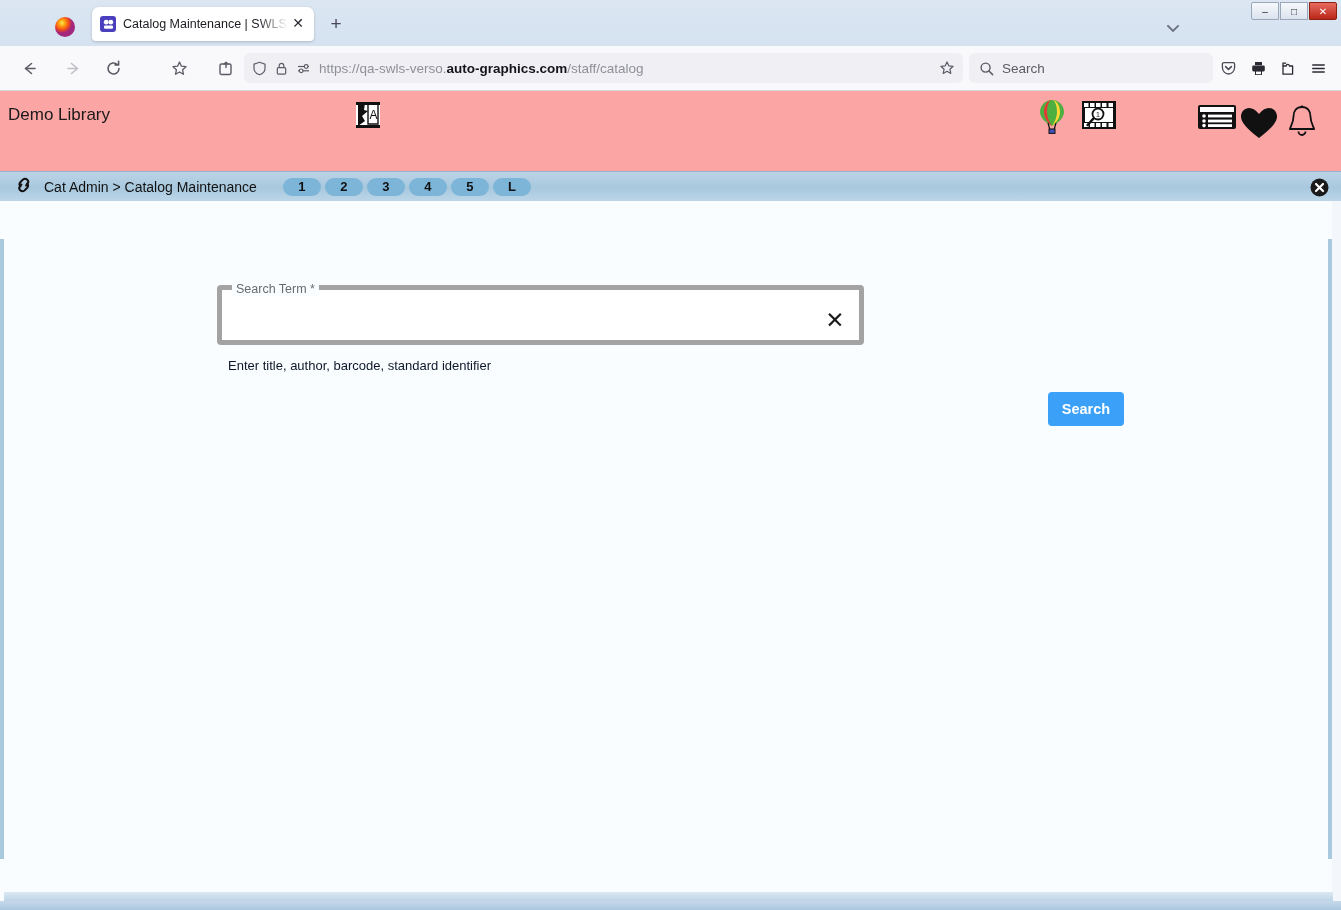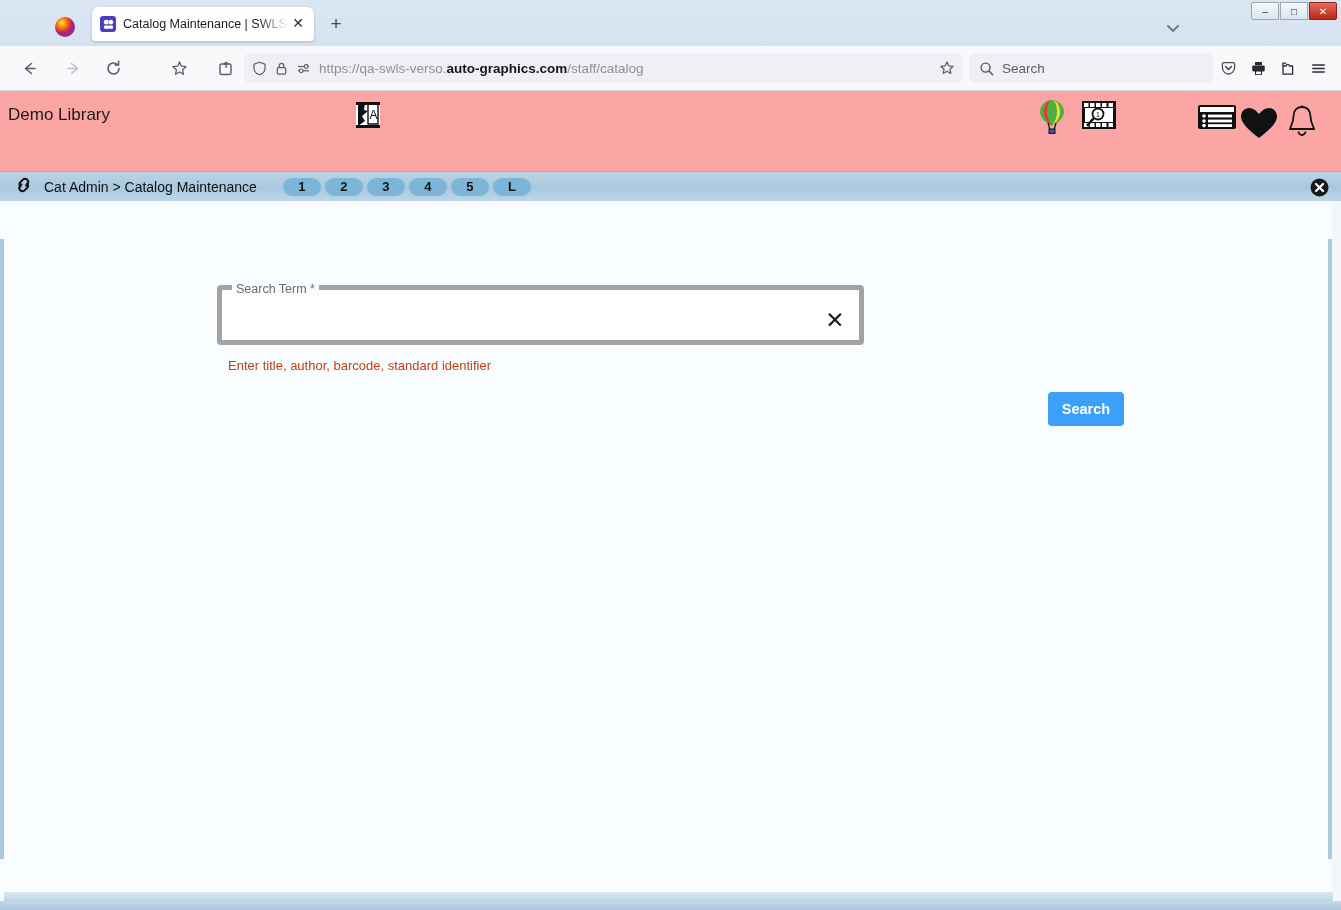--- a/index.html
+++ b/index.html
@@ -201,21 +201,21 @@
   #search-term-input {
     position:absolute; left:14px; top:0; width:580px; height:58px;
     border:none; outline:none; background:transparent;
     font-family:"Liberation Sans",sans-serif; font-size:16px; color:#111;
   }
   #search-clear {
     position:absolute; right:10px; top:16px; width:28px;height:28px;
     display:flex;align-items:center;justify-content:center;
     font-size:23px; color:#1a1a1a; cursor:pointer; font-weight:300;
   }
-  #helper-text { position:absolute; left:228px; top:95px; font-size:13px; color:#c2410c;}
+  #helper-text { position:absolute; left:228px; top:95px; font-size:13px; color:#0f172a;}
 
   #scoping-field { left:876px; top:22px; width:248px; height:60px; cursor:pointer;}
   #scoping-value { position:absolute; left:10px; top:16px; font-size:17px; color:#111;}
   #scoping-arrow { position:absolute; right:14px; top:26px; cursor:pointer;}
 
   #search-btn {
     position:absolute; left:1048px; top:129px; width:76px; height:34px;
     background:#3ba0f8; border:none; border-radius:4px;
     color:#fff; font-size:14.5px; font-weight:bold;
     font-family:"Liberation Sans",sans-serif; cursor:pointer;

